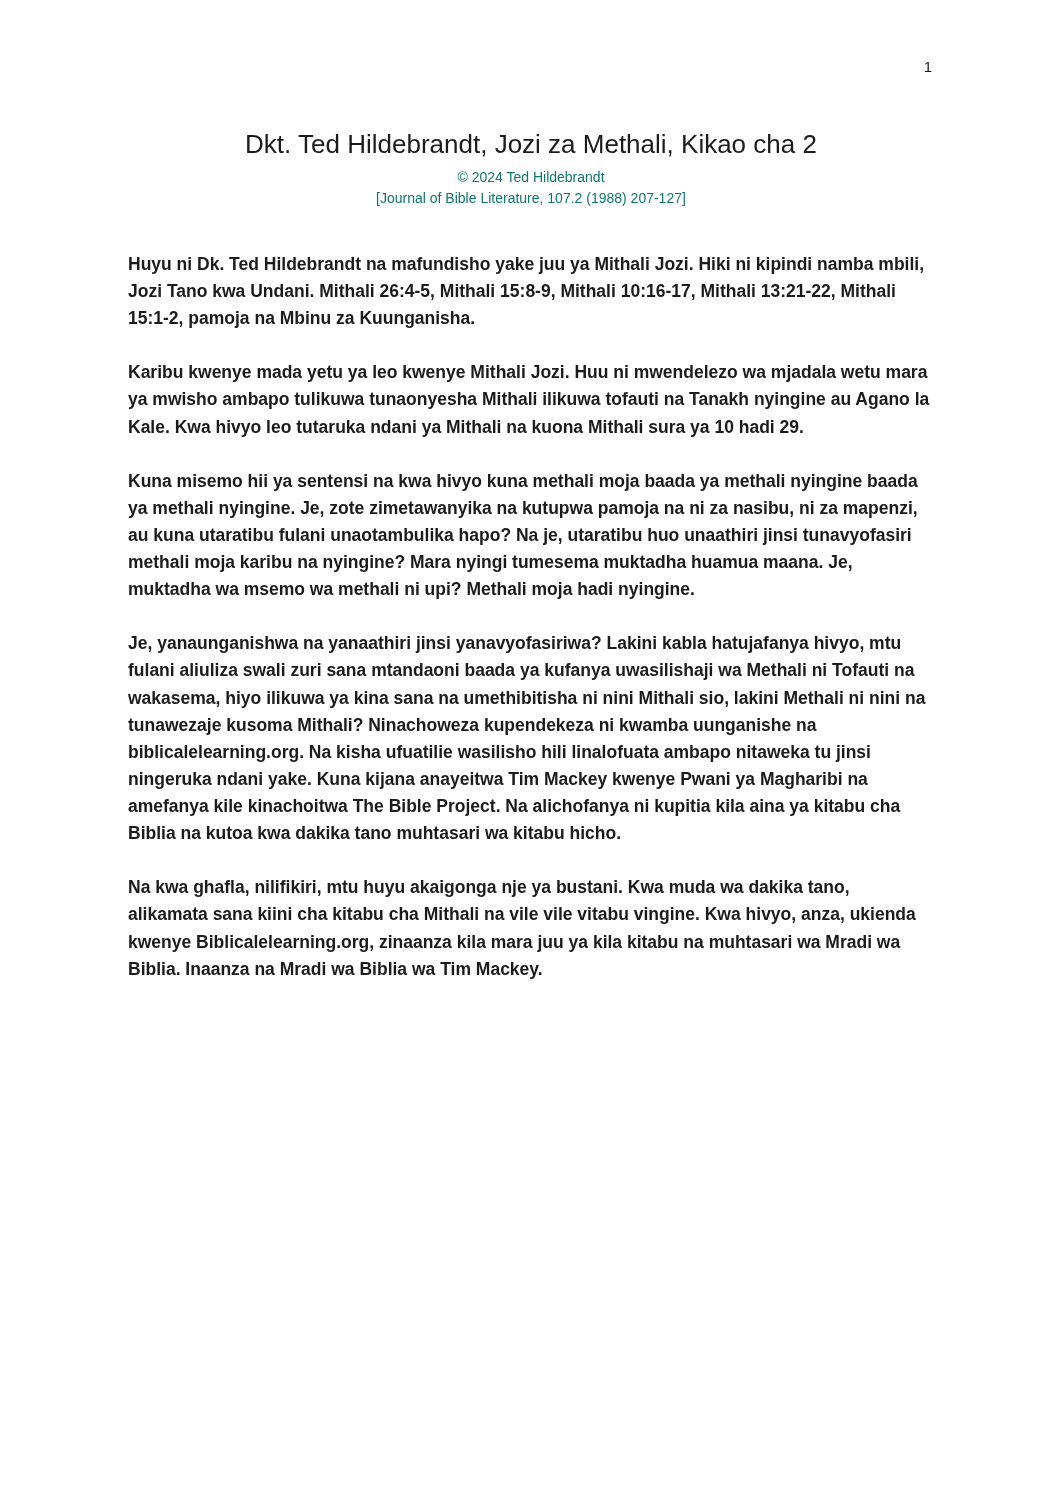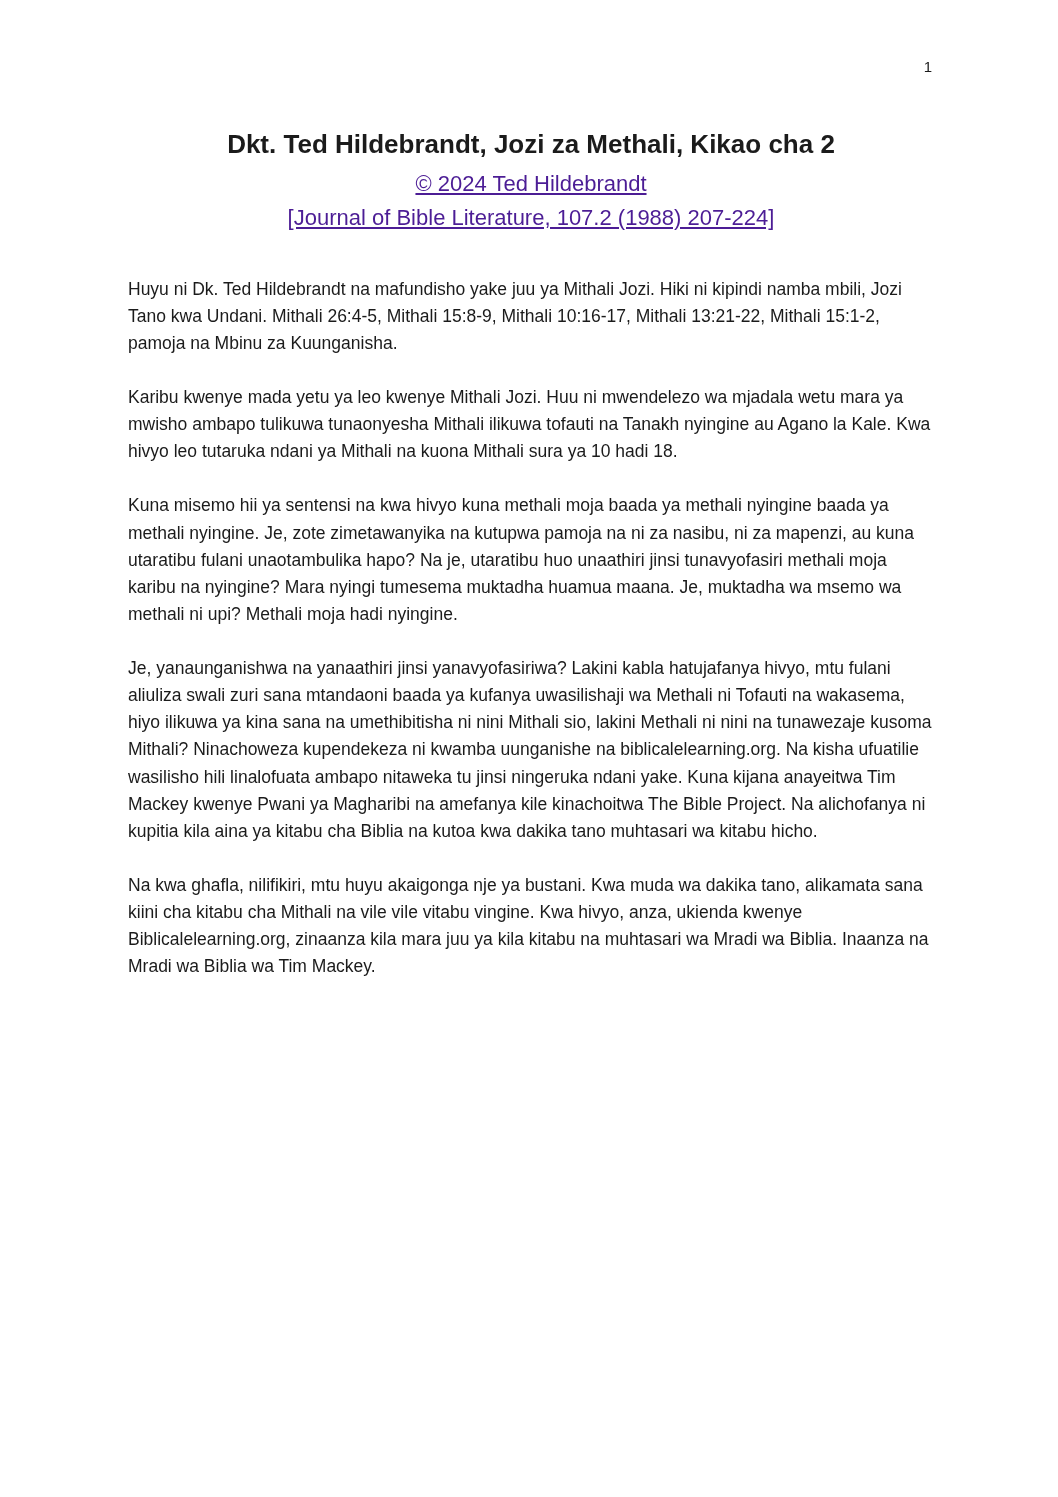--- a/index.html
+++ b/index.html
@@ -30,62 +30,62 @@
   }
   .content {
     position: absolute;
     top: 128px;
     left: 128px;
     width: 806px;
   }
   .doc-title {
     text-align: center;
     font-size: 26px;
-    font-weight: bold;
+    font-weight: normal;
     line-height: 1.25;
     margin: 0 0 6px 0;
     color: #1b1b1b;
   }
   .doc-subline {
     text-align: center;
-    font-size: 22px;
+    font-size: 14px;
     line-height: 1.55;
     margin: 0;
-    color: #4c1d95;
-    text-decoration: underline;
+    color: #0f766e;
   }
   .paragraph {
     font-size: 17.5px;
     line-height: 1.55;
     margin: 27px 0 0 0;
     color: #1b1b1b;
     text-align: left;
+    font-weight: bold;
   }
   .spacer-after-head {
     height: 14px;
   }
 </style>
 </head>
 <body>
 
 <div class="page">
 
   <div class="page-number">1</div>
 
   <div class="content">
 
     <h1 class="doc-title">Dkt. Ted Hildebrandt, Jozi za Methali, Kikao cha 2</h1>
 
     <p class="doc-subline">© 2024 Ted Hildebrandt</p>
 
-    <p class="doc-subline">[Journal of Bible Literature, 107.2 (1988) 207-224]</p>
+    <p class="doc-subline">[Journal of Bible Literature, 107.2 (1988) 207-127]</p>
 
     <div class="spacer-after-head"></div>
 
     <p class="paragraph">Huyu ni Dk. Ted Hildebrandt na mafundisho yake juu ya Mithali Jozi. Hiki ni kipindi namba mbili, Jozi Tano kwa Undani. Mithali 26:4-5, Mithali 15:8-9, Mithali 10:16-17, Mithali 13:21-22, Mithali 15:1-2, pamoja na Mbinu za Kuunganisha.</p>
-    <p class="paragraph">Karibu kwenye mada yetu ya leo kwenye Mithali Jozi. Huu ni mwendelezo wa mjadala wetu mara ya mwisho ambapo tulikuwa tunaonyesha Mithali ilikuwa tofauti na Tanakh nyingine au Agano la Kale. Kwa hivyo leo tutaruka ndani ya Mithali na kuona Mithali sura ya 10 hadi 18.</p>
+    <p class="paragraph">Karibu kwenye mada yetu ya leo kwenye Mithali Jozi. Huu ni mwendelezo wa mjadala wetu mara ya mwisho ambapo tulikuwa tunaonyesha Mithali ilikuwa tofauti na Tanakh nyingine au Agano la Kale. Kwa hivyo leo tutaruka ndani ya Mithali na kuona Mithali sura ya 10 hadi 29.</p>
     <p class="paragraph">Kuna misemo hii ya sentensi na kwa hivyo kuna methali moja baada ya methali nyingine baada ya methali nyingine. Je, zote zimetawanyika na kutupwa pamoja na ni za nasibu, ni za mapenzi, au kuna utaratibu fulani unaotambulika hapo? Na je, utaratibu huo unaathiri jinsi tunavyofasiri methali moja karibu na nyingine? Mara nyingi tumesema muktadha huamua maana. Je, muktadha wa msemo wa methali ni upi? Methali moja hadi nyingine.</p>
     <p class="paragraph">Je, yanaunganishwa na yanaathiri jinsi yanavyofasiriwa? Lakini kabla hatujafanya hivyo, mtu fulani aliuliza swali zuri sana mtandaoni baada ya kufanya uwasilishaji wa Methali ni Tofauti na wakasema, hiyo ilikuwa ya kina sana na umethibitisha ni nini Mithali sio, lakini Methali ni nini na tunawezaje kusoma Mithali? Ninachoweza kupendekeza ni kwamba uunganishe na biblicalelearning.org. Na kisha ufuatilie wasilisho hili linalofuata ambapo nitaweka tu jinsi ningeruka ndani yake. Kuna kijana anayeitwa Tim Mackey kwenye Pwani ya Magharibi na amefanya kile kinachoitwa The Bible Project. Na alichofanya ni kupitia kila aina ya kitabu cha Biblia na kutoa kwa dakika tano muhtasari wa kitabu hicho.</p>
     <p class="paragraph">Na kwa ghafla, nilifikiri, mtu huyu akaigonga nje ya bustani. Kwa muda wa dakika tano, alikamata sana kiini cha kitabu cha Mithali na vile vile vitabu vingine. Kwa hivyo, anza, ukienda kwenye Biblicalelearning.org, zinaanza kila mara juu ya kila kitabu na muhtasari wa Mradi wa Biblia. Inaanza na Mradi wa Biblia wa Tim Mackey.</p>
 
   </div>
 
 </div>
 
 </body></html>

